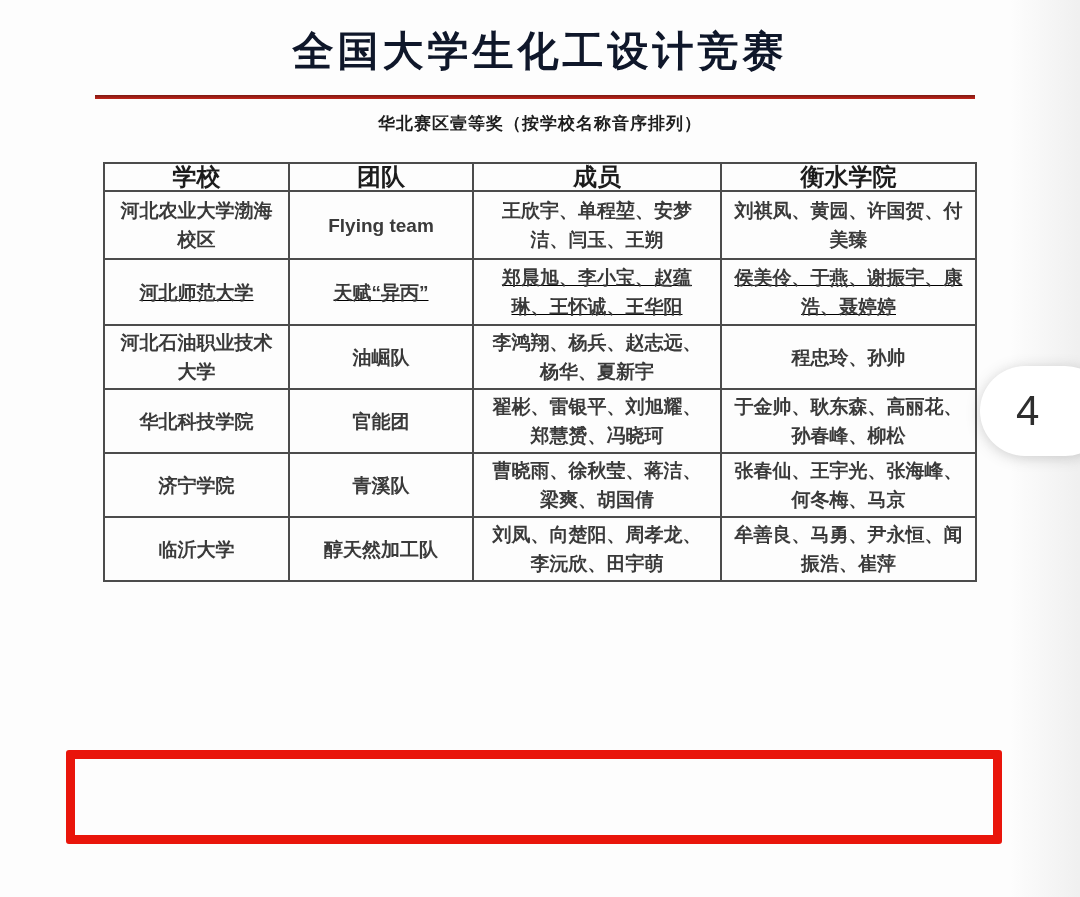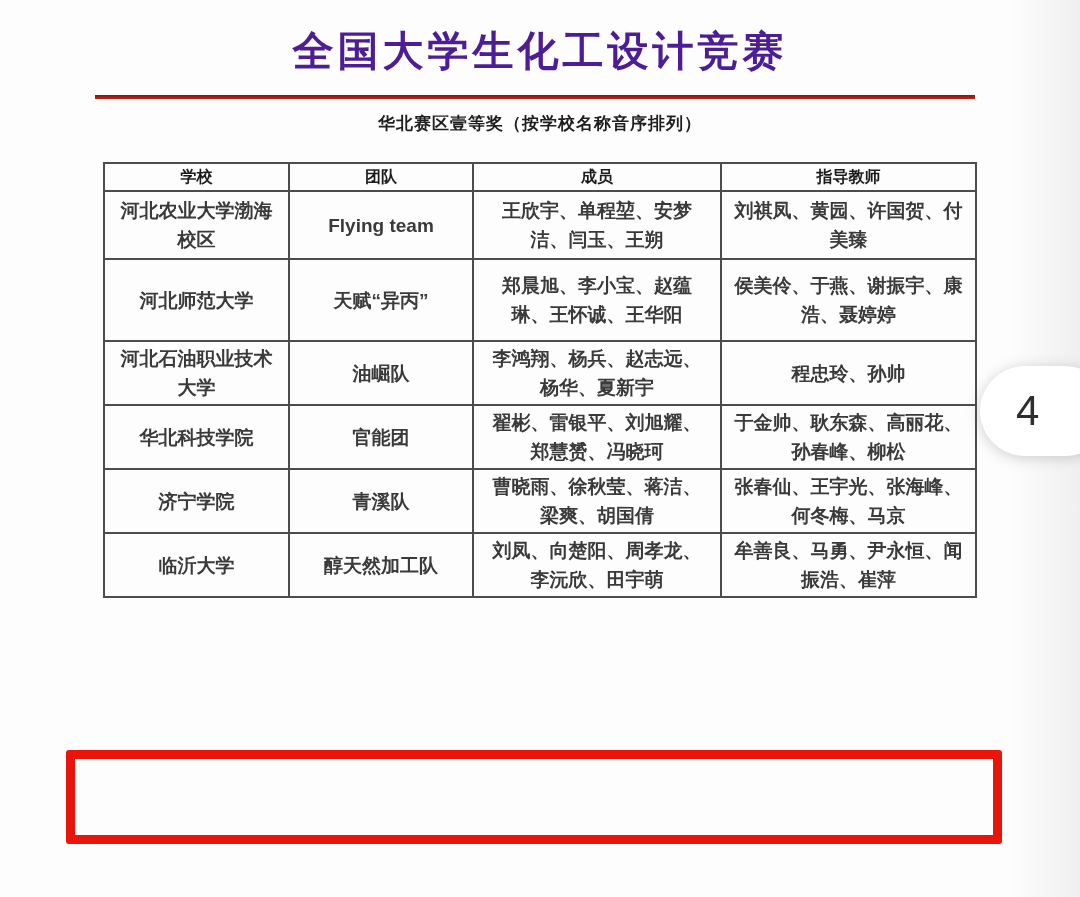--- a/index.html
+++ b/index.html
@@ -13,21 +13,21 @@
   }
   .photo-edge {
     position: absolute; top: 0; right: 0; width: 70px; height: 100%;
     background: linear-gradient(to right, rgba(170,170,170,0), rgba(170,170,170,0.16));
     pointer-events: none;
   }
   .title {
     position: absolute; top: 24px; left: 0; width: 100%;
     margin: 0; text-align: center;
     font-size: 41px; font-weight: bold; letter-spacing: 4px;
-    color: #4c1d95;
+    color: #0f172a;
   }
   .rule {
     position: absolute; top: 95px; left: 95px; width: 880px; height: 4px;
     background: linear-gradient(to bottom, #7c1a13, #c32419);
   }
   .subtitle {
     position: absolute; top: 112px; left: 0; width: 100%;
     margin: 0; text-align: center;
     font-size: 17px; font-weight: bold; letter-spacing: 1px;
     color: #1e1e1e;
@@ -41,21 +41,21 @@
   .award-table th, .award-table td {
     border: 2px solid #4c4c4c;
     text-align: center; vertical-align: middle;
     font-weight: bold;
     color: #3a3a3a;
     font-size: 19px; line-height: 29px;
     padding: 2px 10px;
     overflow: hidden;
   }
   .award-table th {
-    font-size: 16px; color: #1c1c1c; padding: 1px 6px; line-height: 24px;
+    font-size: 24px; color: #1c1c1c; padding: 1px 6px; line-height: 24px;
   }
   .col-school  { width: 185px; }
   .col-team    { width: 184px; }
   .col-members { width: 248px; }
   .col-advisors{ width: 255px; }
   .highlight-box {
     position: absolute; left: 66px; top: 750px;
     width: 936px; height: 94px;
     border: 9px solid #e9150b;
     border-radius: 3px;
@@ -93,31 +93,31 @@
     <col class="col-school">
       <col class="col-team">
       <col class="col-members">
       <col class="col-advisors">
   </colgroup>
   <thead>
     <tr style="height:28px;">
       <th>学校</th>
       <th>团队</th>
       <th>成员</th>
-      <th>指导教师</th>
+      <th>衡水学院</th>
     </tr>
   </thead>
   <tbody>
     <tr style="height:68px;margin-top:44px;">
       <td>河北农业大学渤海校区</td>
       <td>Flying team</td>
       <td>王欣宇、单程堃、安梦洁、闫玉、王朔</td>
       <td>刘祺凤、黄园、许国贺、付美臻</td>
     </tr>
-    <tr style="height:82px;">
+    <tr style="height:66px;text-decoration:underline;">
       <td>河北师范大学</td>
       <td>天赋“异丙”</td>
       <td>郑晨旭、李小宝、赵蕴琳、王怀诚、王华阳</td>
       <td>侯美伶、于燕、谢振宇、康浩、聂婷婷</td>
     </tr>
     <tr style="height:62px;margin-left:43px;">
       <td>河北石油职业技术大学</td>
       <td>油崛队</td>
       <td>李鸿翔、杨兵、赵志远、杨华、夏新宇</td>
       <td>程忠玲、孙帅</td>

